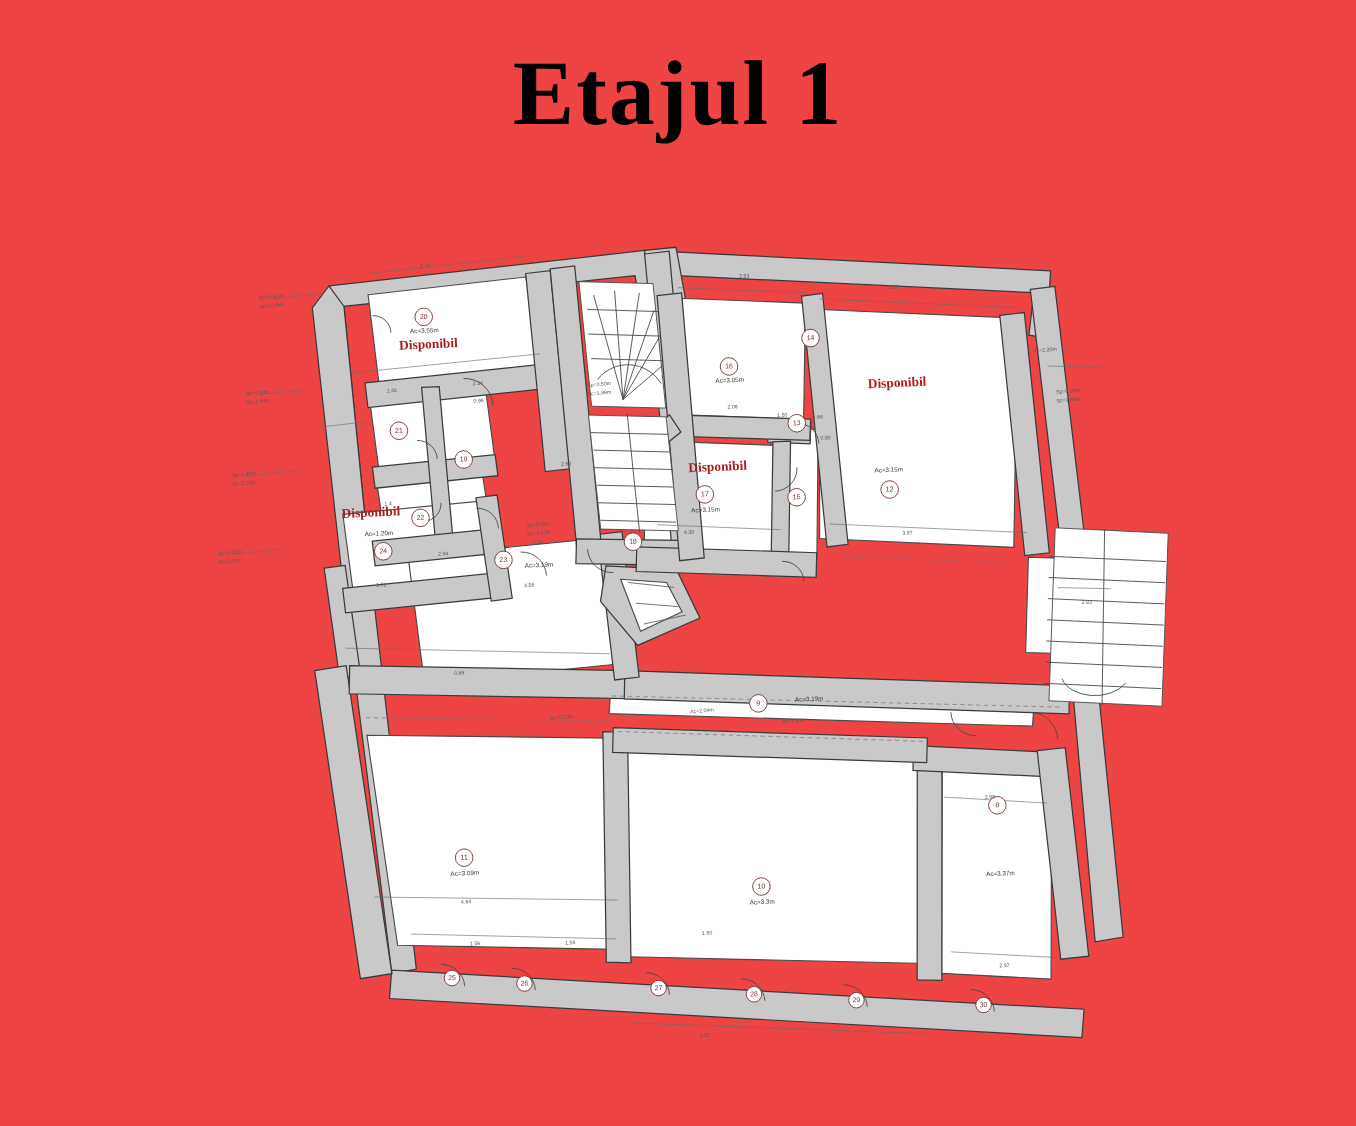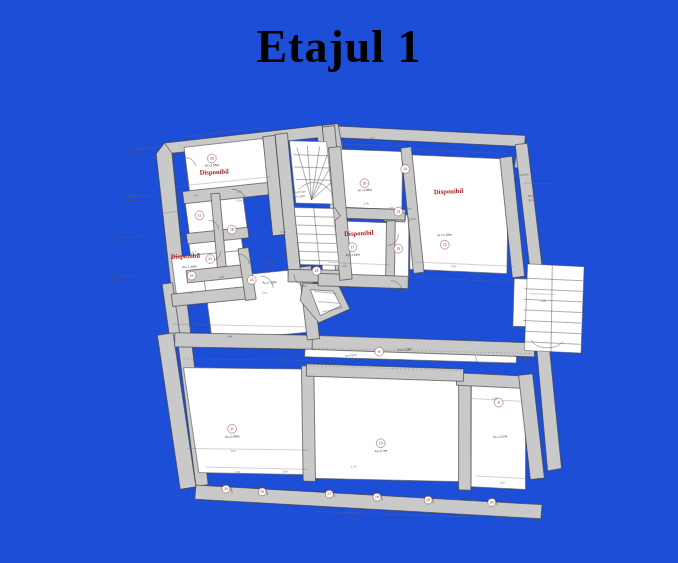--- a/index.html
+++ b/index.html
@@ -12,21 +12,21 @@
     width: 678px;
     height: 563px;
     font-family: "Liberation Sans", sans-serif;
     overflow: hidden;
     position: relative;
   }
   #page {
     position: relative;
     width: 678px;
     height: 563px;
-    background: #1d4ed8;
+    background: #ef4444;
   }
   #title {
     position: absolute;
     top: 22px;
     left: 0;
     width: 678px;
     text-align: center;
     font-family: "Liberation Serif", "DejaVu Serif", serif;
     font-weight: bold;
     font-size: 46px;

